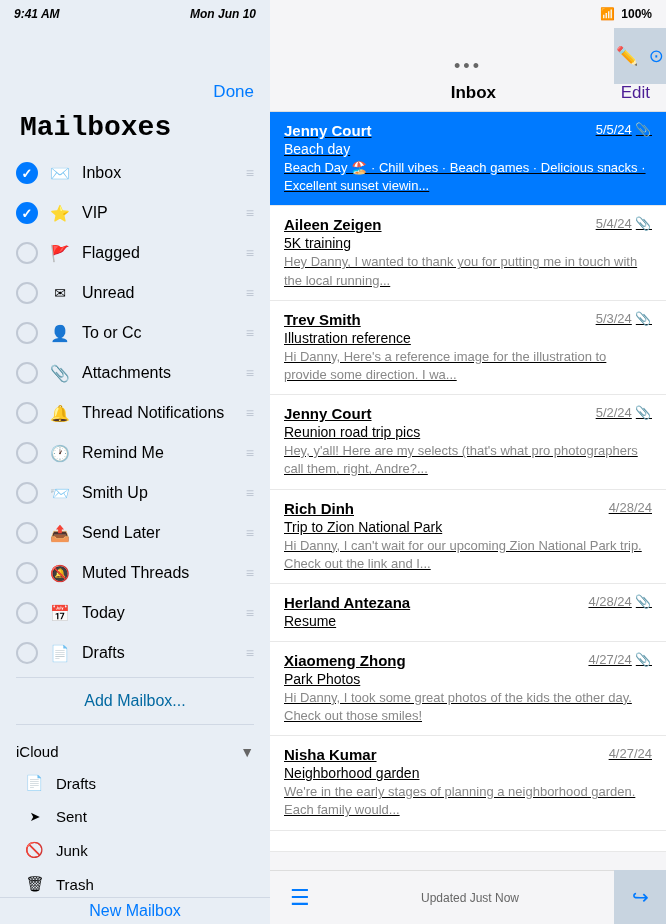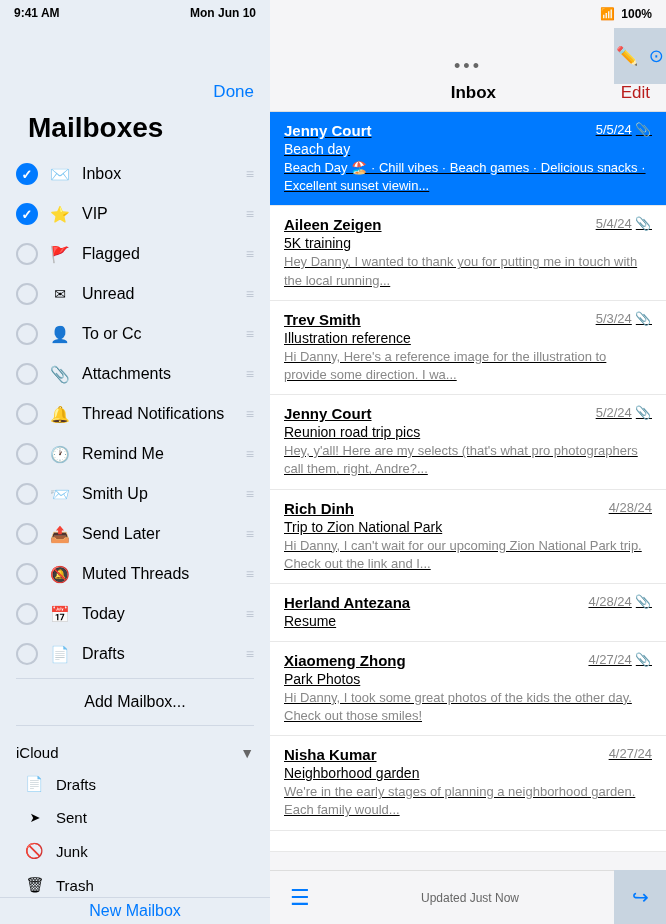--- a/index.html
+++ b/index.html
@@ -36,21 +36,22 @@
       color: #007AFF;
       font-size: 17px;
       font-weight: 400;
       cursor: pointer;
     }
 
     .mailboxes-title {
       font-size: 28px;
       font-weight: 700;
       color: #000;
-      padding: 0 28px 10px;
+      padding: 0 20px 10px;
+      font-family: Liberation Mono, monospace;
     }
 
     .mailbox-list {
       flex: 1;
       overflow-y: auto;
       padding: 0 0 10px;
     }
 
     .mailbox-item {
       display: flex;
@@ -102,21 +103,21 @@
       margin-left: 4px;
     }
 
     .separator {
       height: 1px;
       background: #d0d8e4;
       margin: 4px 16px;
     }
 
     .add-mailbox {
-      color: #000000;
+      color: #0369a1;
       font-size: 16px;
       text-align: center;
       padding: 10px 16px;
       cursor: pointer;
     }
 
     .icloud-section {
       padding: 8px 16px;
     }
 
@@ -201,21 +202,21 @@
 
     .inbox-title {
       font-size: 17px;
       font-weight: 600;
       color: #000;
       flex: 1;
       text-align: center;
     }
 
     .edit-btn {
-      color: #b91c1c;
+      color: #4c1d95;
       font-size: 17px;
       cursor: pointer;
     }
 
     .email-list {
       flex: 1;
       overflow-y: auto;
       text-decoration: underline;
     }
 
@@ -315,21 +316,21 @@
     }
 
     
     .star-icon { color: #f0c000; }
   </style>
 </head>
 <body>
 
 <div class="left-panel">
 
-  <div style="height:28px; background:#e8eef5; display:flex; align-items:flex-end; padding:8px 14px; justify-content:space-between;">
+  <div style="height:28px; background:#e8eef5; display:flex; align-items:center; padding:8px 14px; justify-content:space-between;font-style:italic;">
     <span style="font-size:12px;font-weight:700;">9:41 AM</span>
     <span style="font-size:12px;font-weight:600;">Mon Jun 10</span>
   </div>
 
   <div class="left-header">
     <span class="done-btn">Done</span>
   </div>
 
   <div class="mailboxes-title">Mailboxes</div>
 

